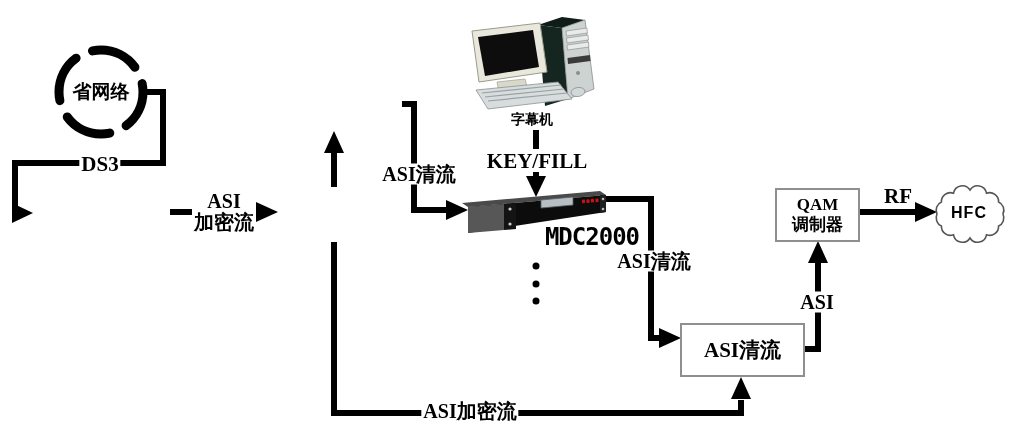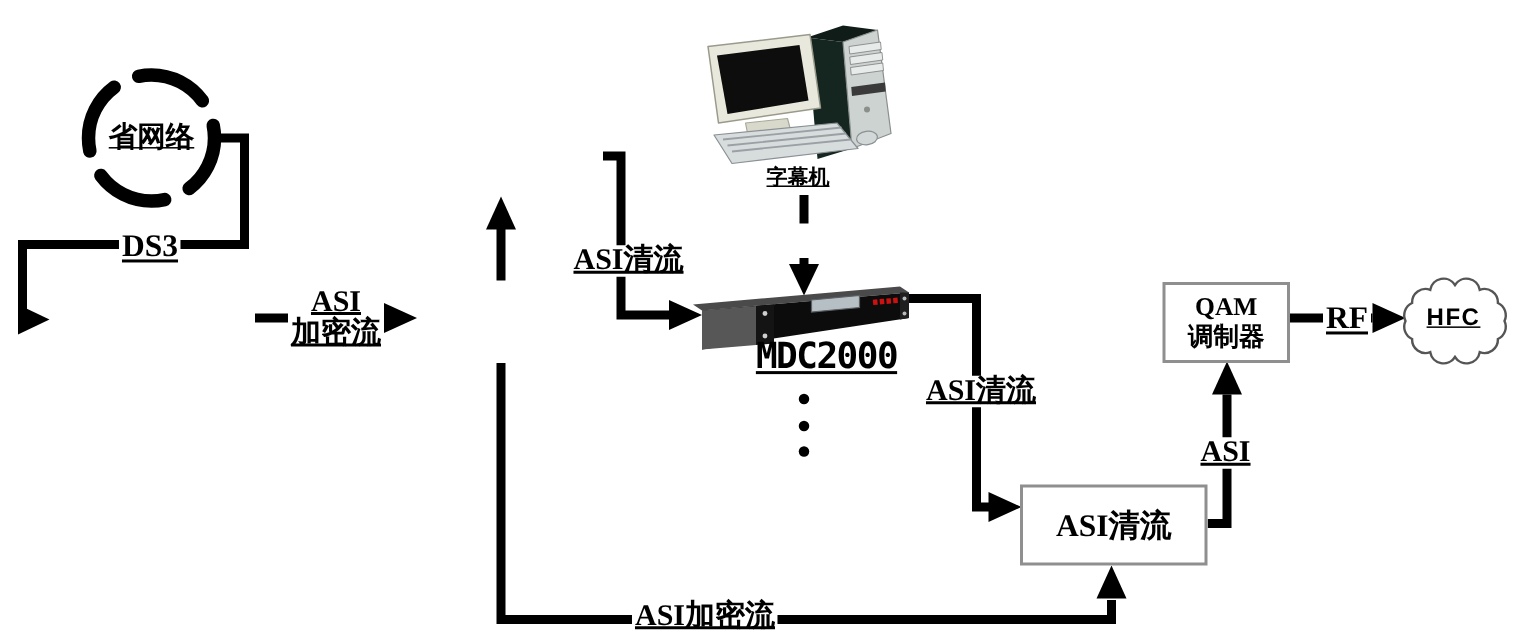--- a/index.html
+++ b/index.html
@@ -13,27 +13,27 @@
     border:2px solid #8f8f8f;
     display:flex; align-items:center; justify-content:center;
     font-weight:bold; font-size:21px; text-align:center; line-height:1.15;
     white-space:nowrap;
   }
   .box.dashed { border:4px dashed #000; }
   .box.two-line { font-size:17px; flex-direction:column; }
   .lbl {
     position:absolute; transform:translate(-50%,-50%);
     background:#fff; padding:0 2px; font-weight:bold; font-size:20px;
-    line-height:1.05; white-space:nowrap; text-align:center;text-decoration:underline;
+    line-height:1.05; white-space:nowrap; text-align:center;
   }
   .lbl.small { font-size:14px; }
   .lbl.serif21 { font-size:21px; }
   .lbl.mdc {
     font-family:"DejaVu Sans Mono","Liberation Mono",monospace;
-    font-size:24px; letter-spacing:-1px; background:transparent;
+    font-size:24px; letter-spacing:-1px; background:transparent;margin-left:41px;
   }
   .lbl.hfc {
     font-family:"Liberation Sans","DejaVu Sans",sans-serif;
     font-size:16px; background:transparent; letter-spacing:1px;
   }
   .lbl.netcloud { font-size:19px; background:transparent; }
 </style>
 </head>
 <body>
 
@@ -147,22 +147,23 @@
 
   <div class="lbl serif21" style="left:100px; top:164px;text-align:center;">DS3</div>
 
   <div class="lbl" style="left:224px; top:212px;">
     <div>ASI</div>
     <div>加密流</div>
   </div>
 
   <div class="lbl" style="left:419px; top:174px;">ASI清流</div>
 
+  <div class="lbl serif21" style="left:537px; top:161px;">KEY/FILL</div>
 
   <div class="lbl" style="left:654px; top:261px;">ASI清流</div>
 
   <div class="lbl" style="left:817px; top:302px;">ASI</div>
 
-  <div class="lbl serif21" style="left:898px; top:212px;text-align:right;">RF</div>
+  <div class="lbl serif21" style="left:898px; top:196px;text-align:right;">RF</div>
 
   <div class="lbl" style="left:470px; top:411px;">ASI加密流</div>
 
 </div>
 
 </body></html>

